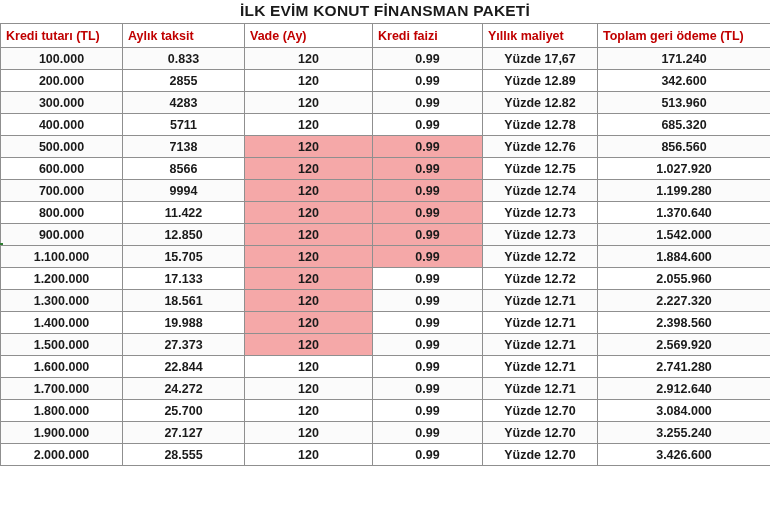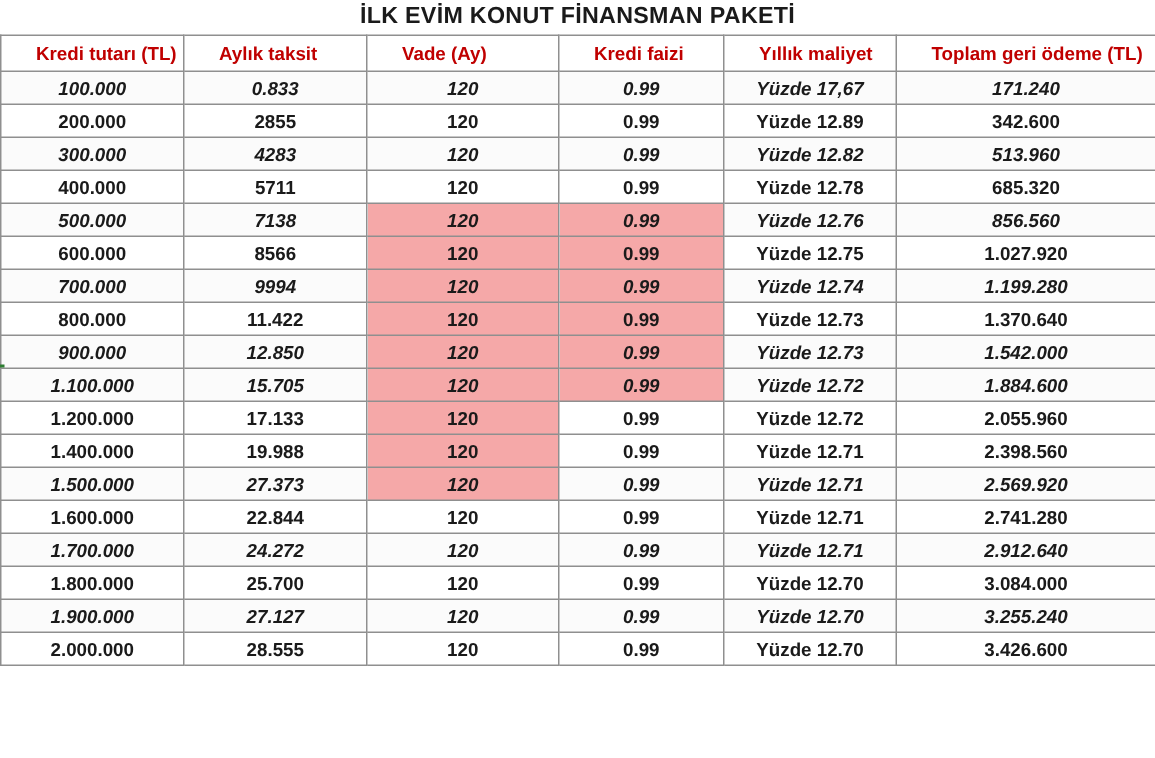--- a/index.html
+++ b/index.html
@@ -53,23 +53,23 @@
     overflow: hidden;
   }
   table.grid thead th {
     color: #c00000;
     font-size: 12.5px;
     height: 24px;
     background: #ffffff;
   }
   table.grid thead th.left {
     text-align: left;
-    padding-left: 23px;
-  }
-  tbody tr.odd td { background: #fbfbfb; font-style: italic; }
+    padding-left: 5px;
+  }
+  tbody tr.odd td { background: #fbfbfb; }
   tbody tr.even td { background: #ffffff; text-align: center; }
 
   td.hl, th.hl {
     background-color: #f5a8a8 !important;
   }
   td.val {
     color: #1a1a1a;
   }
   
   .green-tick {
@@ -188,20 +188,28 @@
         <td class="val">1.884.600</td>
       </tr>
       <tr class="even">
         <td class="val">1.200.000</td>
         <td class="val">17.133</td>
         <td class="val hl">120</td>
         <td class="val">0.99</td>
         <td class="val">Yüzde 12.72</td>
         <td class="val">2.055.960</td>
       </tr>
+      <tr class="odd">
+        <td class="val">1.300.000</td>
+        <td class="val">18.561</td>
+        <td class="val hl">120</td>
+        <td class="val">0.99</td>
+        <td class="val">Yüzde 12.71</td>
+        <td class="val">2.227.320</td>
+      </tr>
       <tr class="even">
         <td class="val">1.400.000</td>
         <td class="val">19.988</td>
         <td class="val hl">120</td>
         <td class="val">0.99</td>
         <td class="val">Yüzde 12.71</td>
         <td class="val">2.398.560</td>
       </tr>
       <tr class="odd">
         <td class="val">1.500.000</td>

